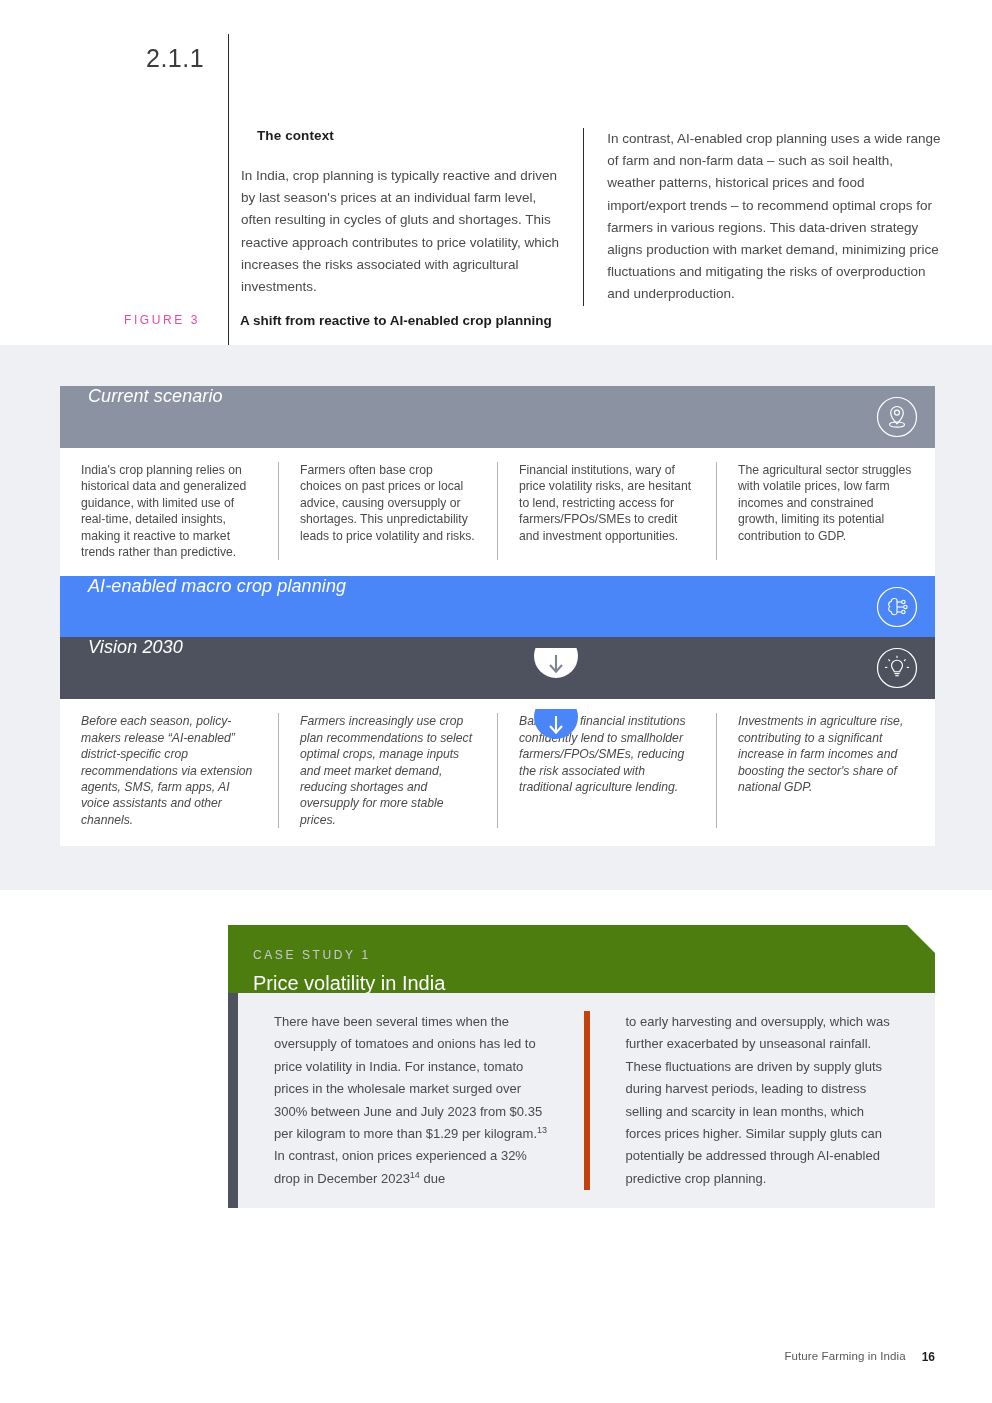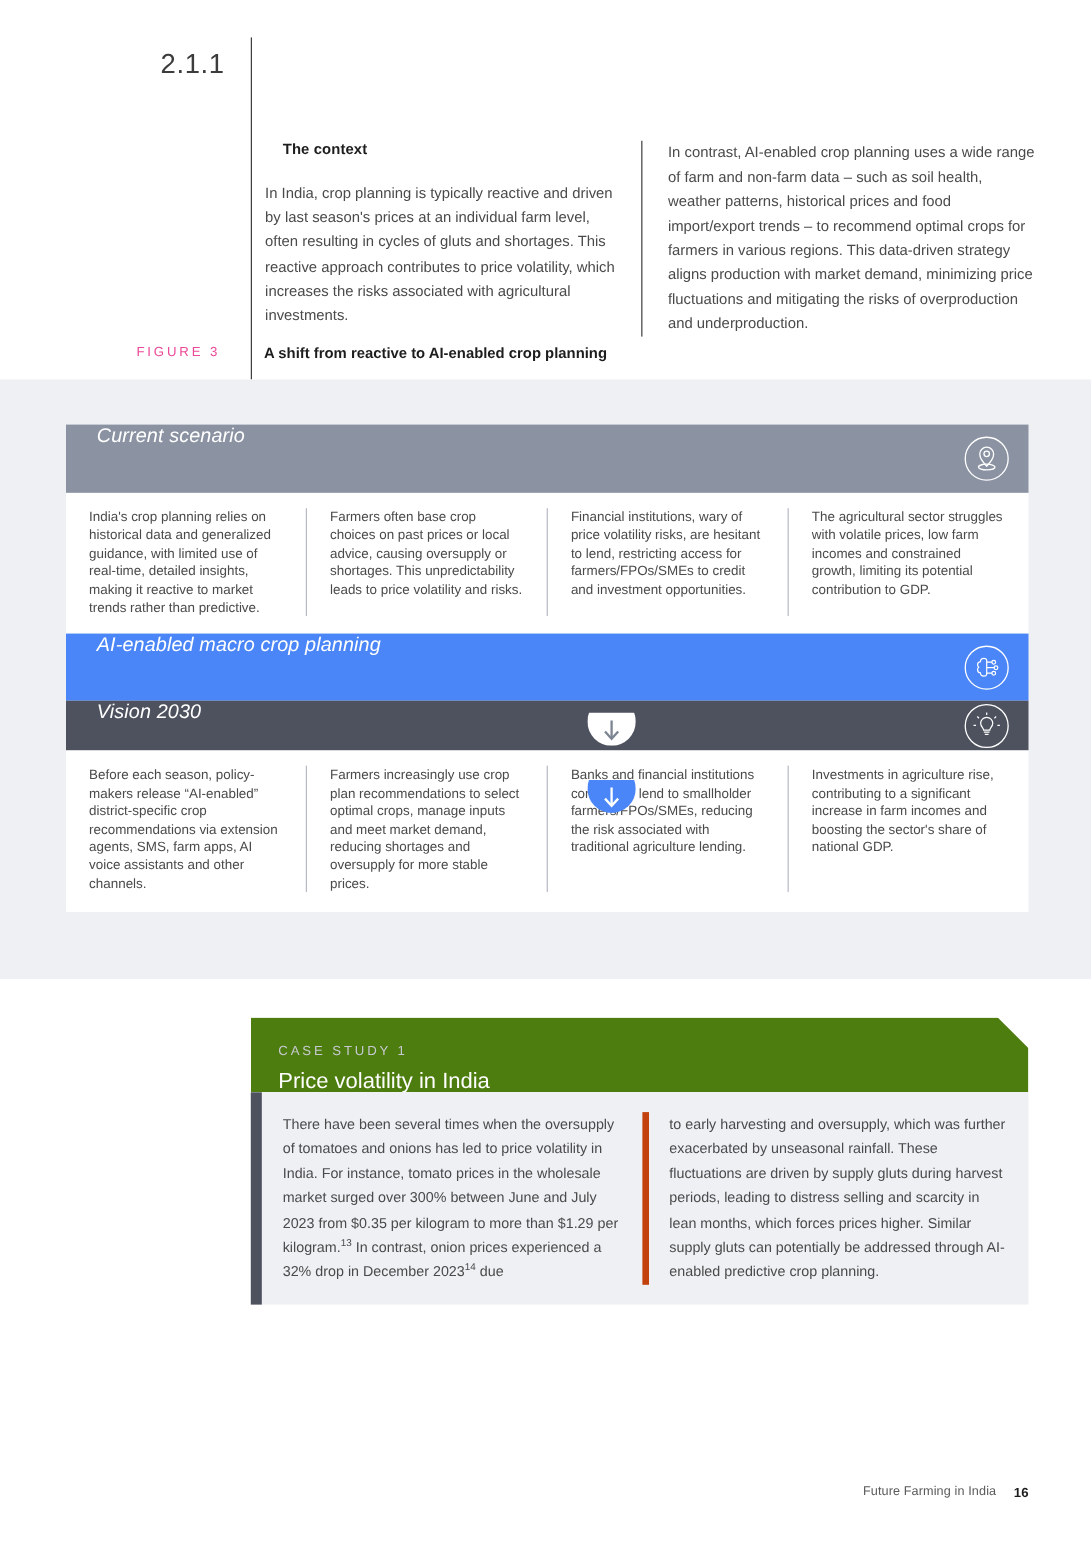--- a/index.html
+++ b/index.html
@@ -128,38 +128,38 @@
     font-style: italic;
   }
   .bar .bar-title {
     font-size: 18px;
     color: #ffffff;
     font-weight: 400;
     letter-spacing: 0.1px;
   }
   .bar-gray  { background: #8b93a3; }
   .bar-blue  { background: #4a86f7; height: 61px; }
-  .bar-dark  { background: #4e525f; height: 45px; }
+  .bar-dark  { background: #4e525f; height: 62px; }
 
   .bar-icon {
     position: absolute;
     right: 17px;
     top: 50%;
     transform: translateY(-50%);
     width: 42px;
     height: 42px;
   }
 
   .panel {
     background: #ffffff;
     display: flex;
     box-sizing: border-box;
     padding: 14px 0 16px 0;
   }
-  .panel.tall { padding-bottom: 18px; }
+  .panel.tall { padding-bottom: 18px; font-style: italic; }
   .panel .cell {
     box-sizing: border-box;
     padding: 0 21px;
     font-size: 12.2px;
     line-height: 16.4px;
     color: #4a4a4a;
     position: relative;
     flex: 1 1 0;
   }
   .panel .cell + .cell { border-left: 1px solid #aeb3bd; }
@@ -222,21 +222,21 @@
   .case-body {
     display: flex;
     background: #eef0f4;
     border-left: 10px solid #4e525f;
     box-sizing: border-box;
     padding: 18px 0 18px 0;
   }
   .case-body .cs-cell {
     flex: 1 1 0;
     box-sizing: border-box;
-    padding: 0 19px;
+    padding: 0 36px;
     font-size: 13px;
     line-height: 22.4px;
     color: #4a4a4a;
   }
   .case-body .cs-cell + .cs-cell { border-left: 6px solid #c2410c; }
   sup { font-size: 9px; vertical-align: super; line-height: 0; }
 
   
   .footer {
     position: absolute;

